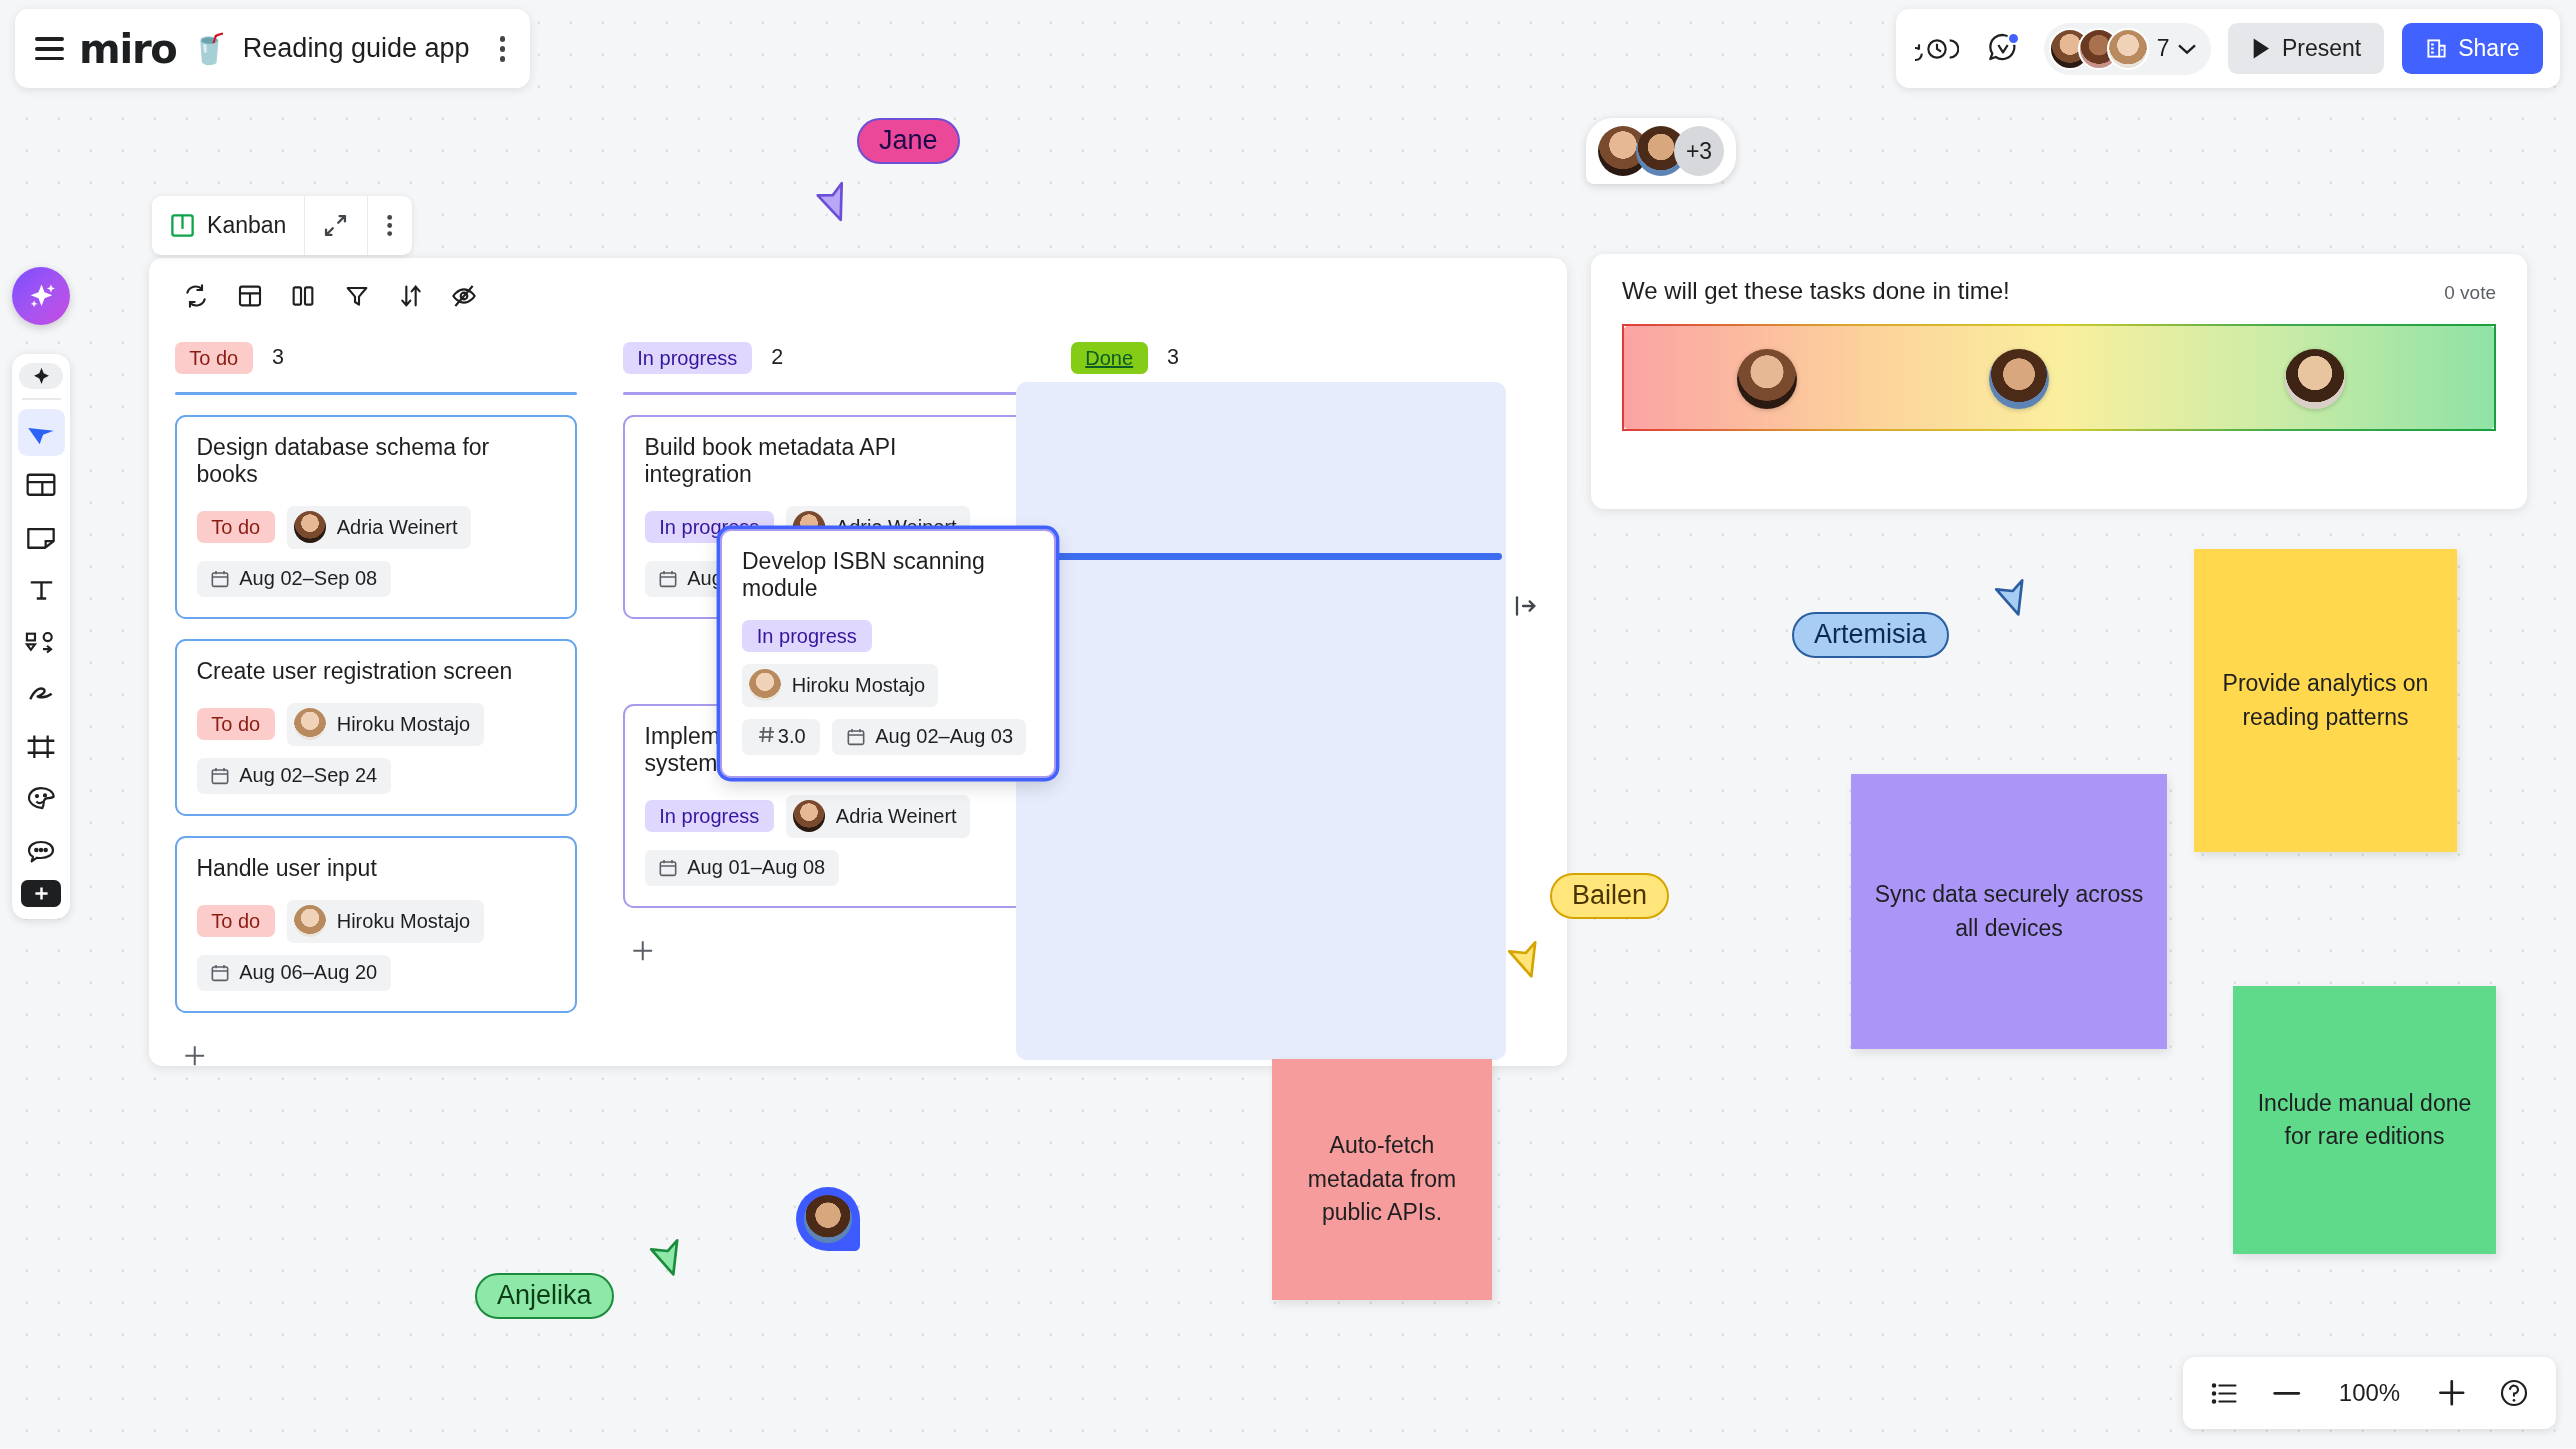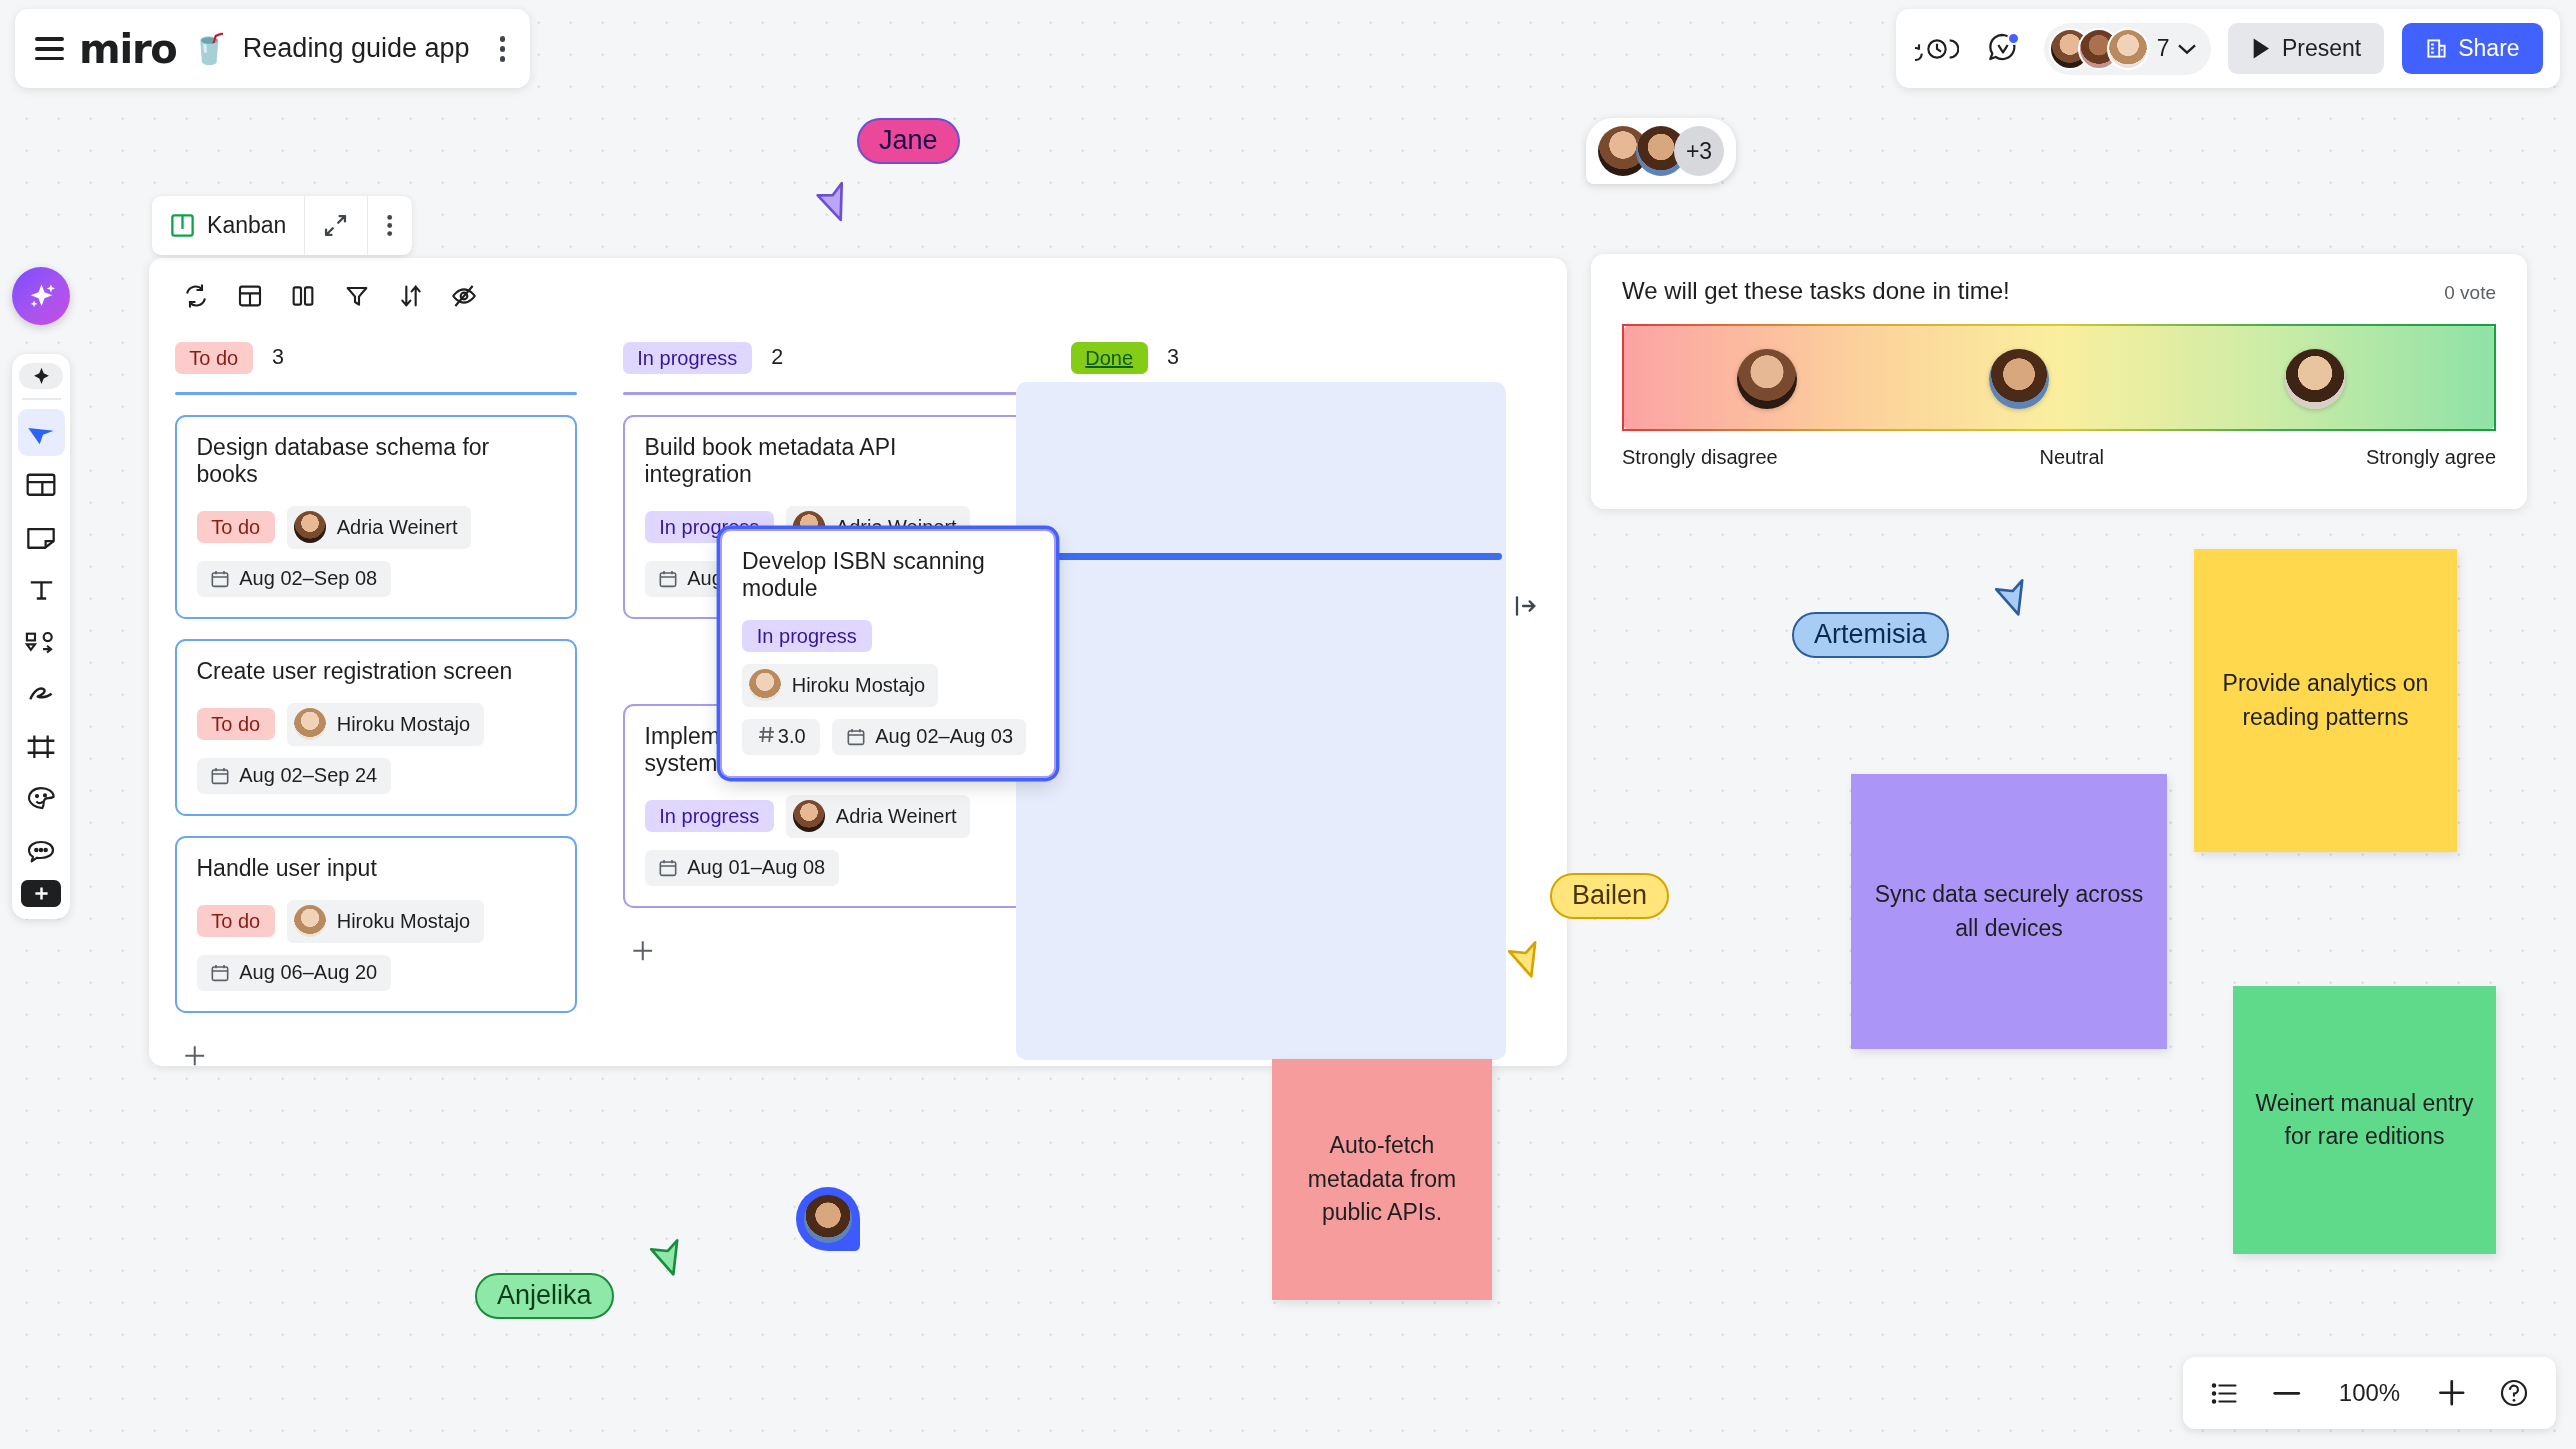--- a/index.html
+++ b/index.html
@@ -611,31 +611,26 @@
 <div class="vote-card">
   <div class="vote-head">
     <div class="vote-q">We will get these tasks done in time!</div>
     <div class="vote-count">0 vote</div>
   </div>
   <div class="vote-scale">
     <div class="vote-av f1" style="left:13%"></div>
     <div class="vote-av f4" style="left:42%"></div>
     <div class="vote-av f5" style="left:76%"></div>
   </div>
-  <div class="vote-labels">
-    <span>Strongly disagree</span>
-    <span>Neutral</span>
-    <span>Strongly agree</span>
-  </div>
 </div>
 
 <div class="sticky" style="left:2194px;top:549px;width:263px;height:303px;background:#ffd84d;">Provide analytics on reading patterns</div>
 <div class="sticky" style="left:1851px;top:774px;width:316px;height:275px;background:#ab96f7;">Sync data securely across all devices</div>
 <div class="sticky" style="left:1272px;top:1059px;width:220px;height:241px;background:#f79c9c;z-index:40;">Auto-fetch metadata from public APIs.</div>
-<div class="sticky" style="left:2233px;top:986px;width:263px;height:268px;background:#5fd98a;">Weinert manual entry for rare editions</div>
+<div class="sticky" style="left:2233px;top:986px;width:263px;height:268px;background:#5fd98a;">Include manual done for rare editions</div>
 
 <div class="avatar-bubble">
   <div class="av3 f1"></div>
   <div class="av3 f4"></div>
   <div class="more">+3</div>
 </div>
 
 <div class="cursor-wrap" style="left:857px;top:118px;">
   <span class="cursor-label" style="background:#ec4899;border-color:#6b4fd6;color:#1a0a4a;">Jane</span>
 </div>

